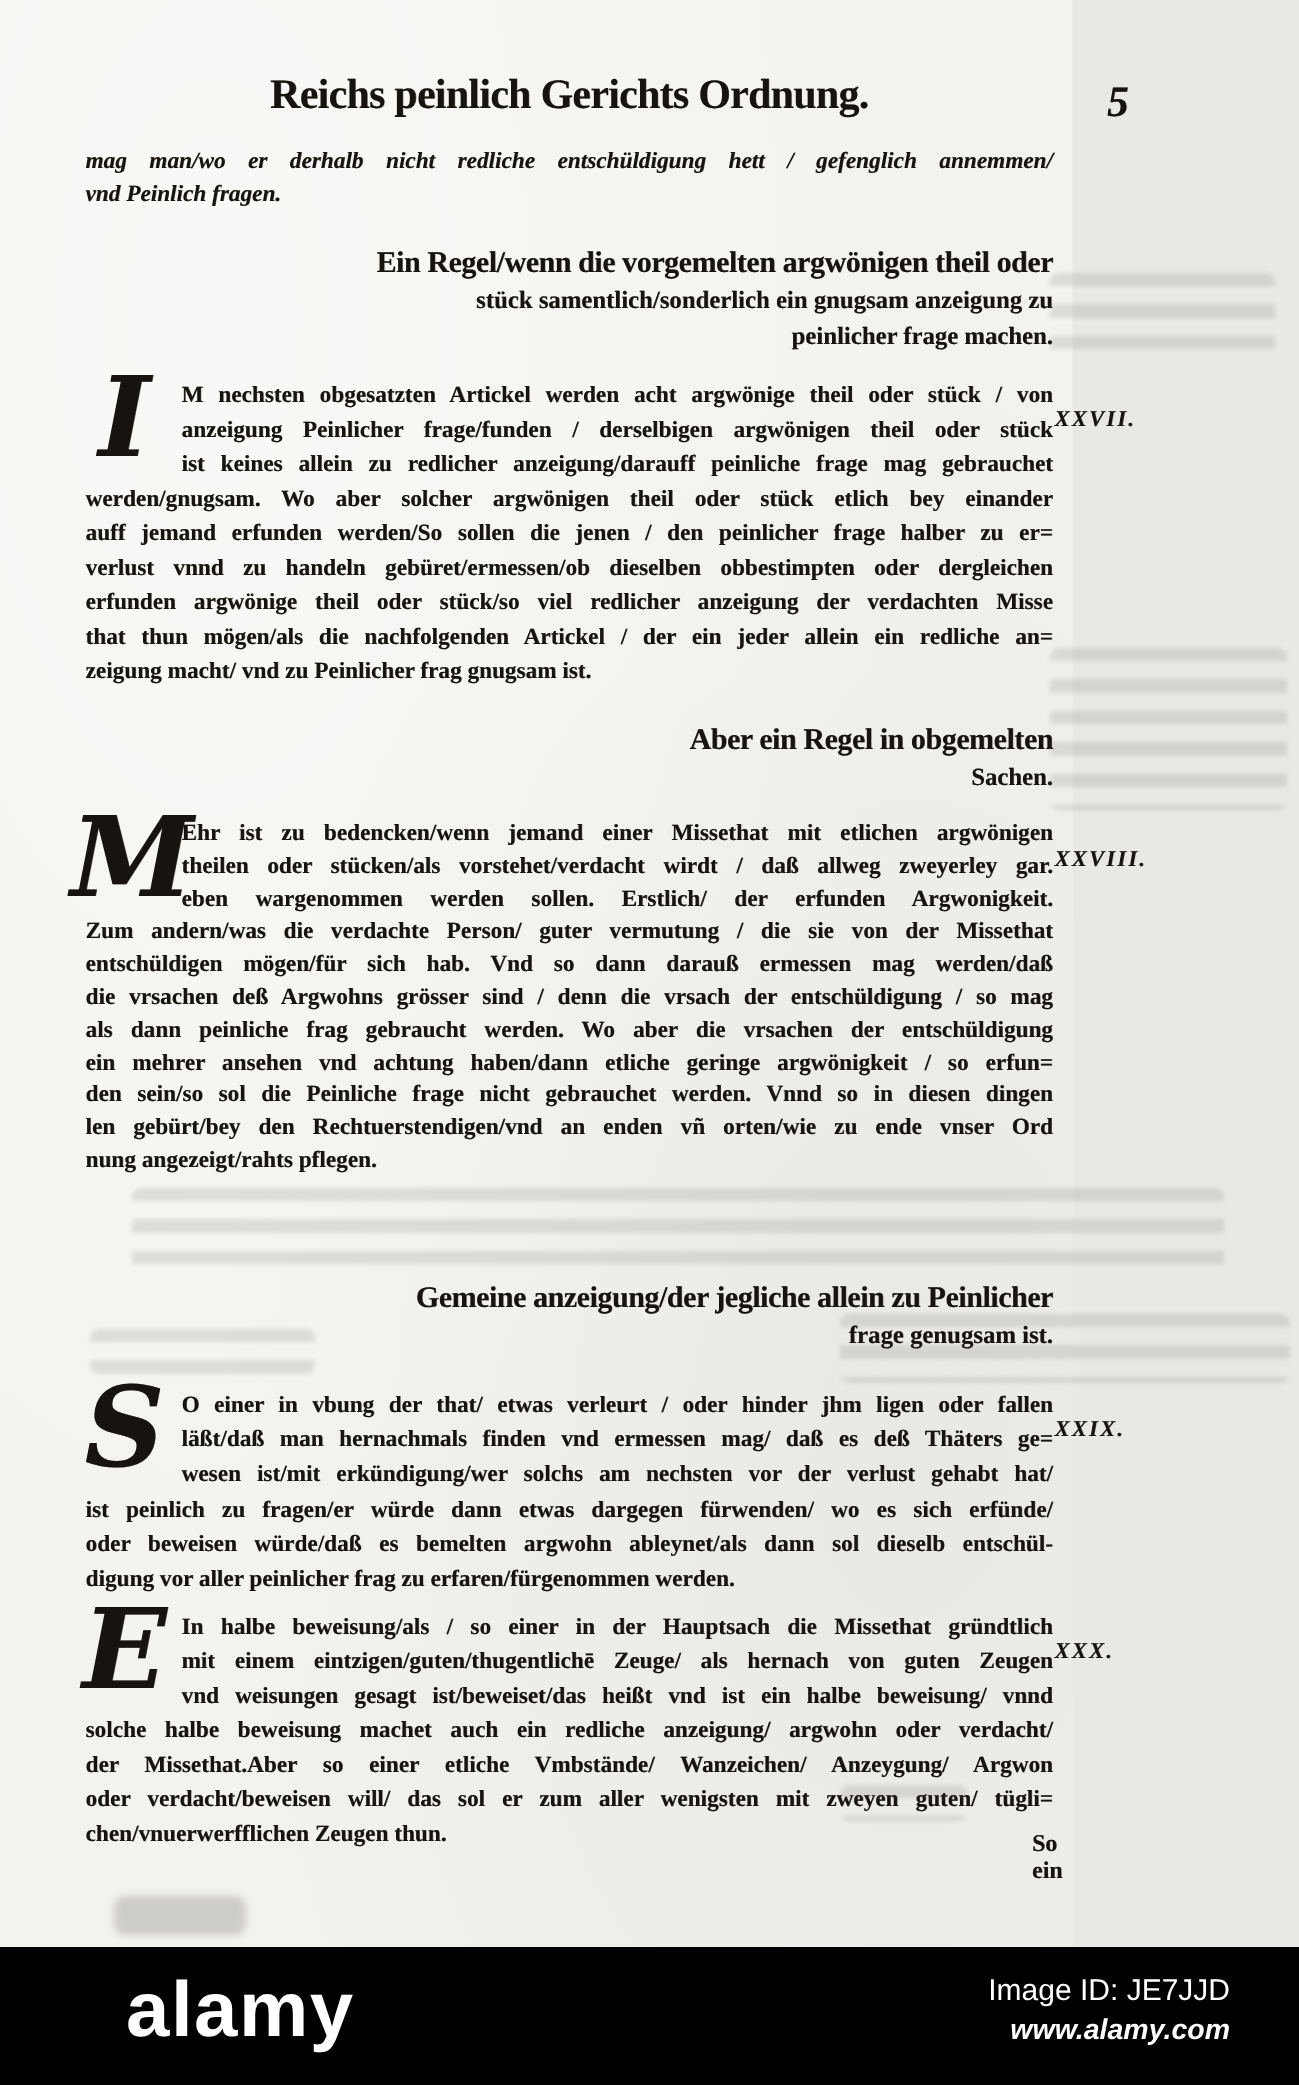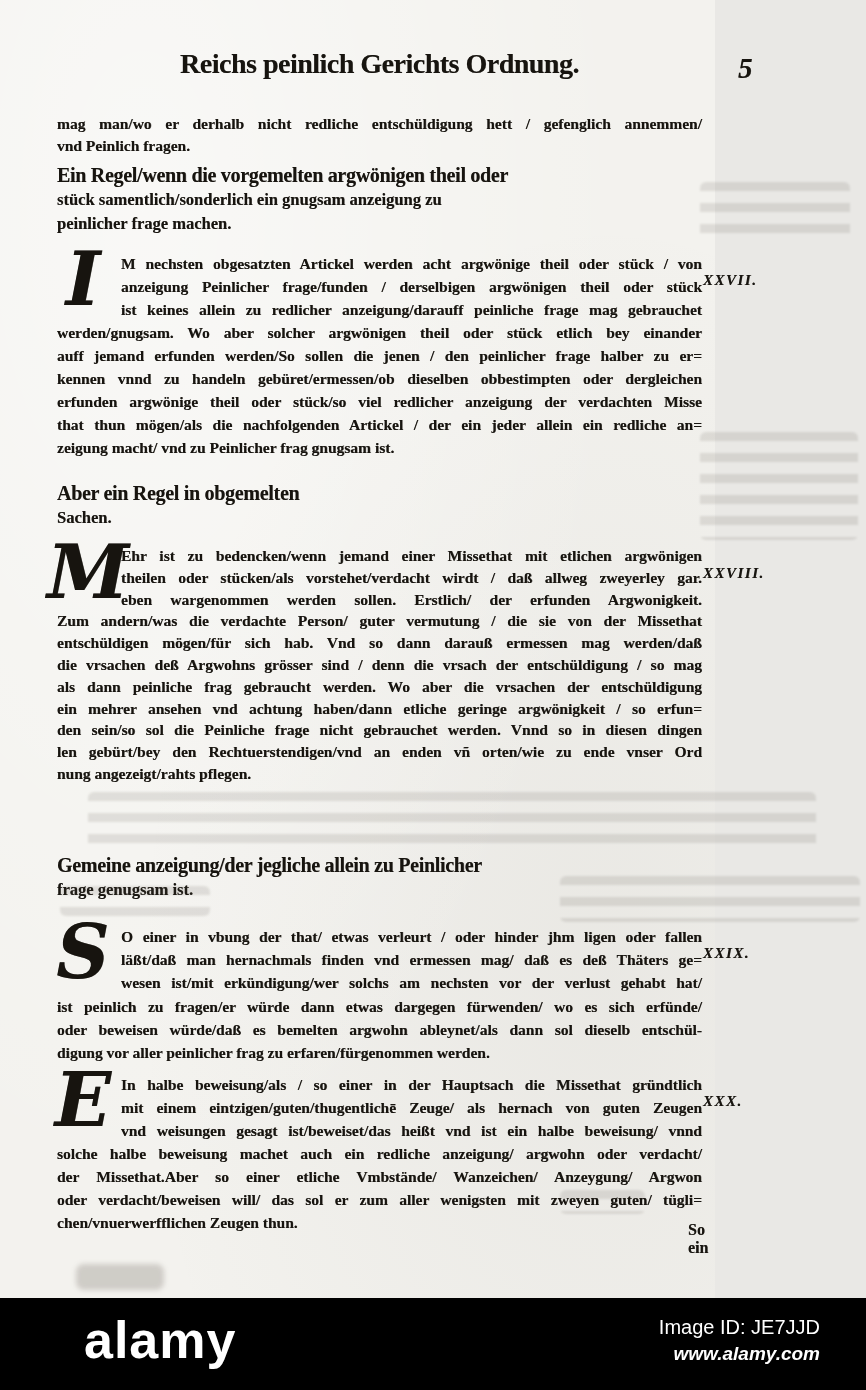--- a/index.html
+++ b/index.html
@@ -13,23 +13,23 @@
     background:
       radial-gradient(ellipse at 20% 15%, rgba(255,255,255,0.5), rgba(255,255,255,0) 60%),
       radial-gradient(ellipse at 85% 70%, rgba(120,115,105,0.08), rgba(120,115,105,0) 55%),
       #f3f2ee;
     color:#17140f;
   }
   .inktxt{font-weight:bold;color:#17140f;text-shadow:0.3px 0.3px 0 rgba(23,20,15,0.55);}
   .title-row{position:absolute;left:57px;top:48px;width:645px;text-align:center;}
   .title{font-size:28px;letter-spacing:-0.5px;white-space:nowrap;}
   .pagenum{position:absolute;left:738px;top:52px;font-size:29px;font-weight:bold;font-style:italic;}
-  .intro{position:absolute;left:57px;top:113px;width:645px;}
+  .intro{position:absolute;left:57px;top:97px;width:645px;font-style:italic;}
   .line{height:22px;line-height:22px;font-size:15.5px;}
-  .heading{position:absolute;left:57px;width:645px;text-align:left;}
+  .heading{position:absolute;left:57px;width:645px;text-align:right;}
   .h-main{font-size:20px;line-height:26px;letter-spacing:-0.3px;}
   .h-sub{font-size:16.5px;line-height:24px;}
   .para{position:absolute;left:57px;width:645px;}
   .pline{height:var(--lh);line-height:var(--lh);font-size:15.5px;}
   .indent{margin-left:64px;}
   .j{text-align:justify;text-align-last:justify;}
   .dropcap{
     position:absolute;left:-10px;top:-8px;width:72px;
     font-size:74px;line-height:70px;font-style:italic;font-weight:bold;
     font-family:"DejaVu Serif",serif;text-align:center;
@@ -83,21 +83,21 @@
   </div>
 
   <div class="para inktxt" style="top:252px;--lh:23px;">
     <div class="dropcap">I</div>
     <div class="margin-note">XXVII.</div>
     <div class="pline indent j">M nechsten obgesatzten Artickel werden acht argwönige theil oder stück / von</div>
     <div class="pline indent j">anzeigung Peinlicher frage/funden / derselbigen argwönigen theil oder stück</div>
     <div class="pline indent j">ist keines allein zu redlicher anzeigung/darauff peinliche frage mag gebrauchet</div>
     <div class="pline j">werden/gnugsam. Wo aber solcher argwönigen theil oder stück etlich bey einander</div>
     <div class="pline j">auff jemand erfunden werden/So sollen die jenen / den peinlicher frage halber zu er=</div>
-    <div class="pline j">kennen vnnd zu handeln gebüret/ermessen/ob dieselben obbestimpten oder dergleichen</div>
+    <div class="pline j">verlust vnnd zu handeln gebüret/ermessen/ob dieselben obbestimpten oder dergleichen</div>
     <div class="pline j">erfunden argwönige theil oder stück/so viel redlicher anzeigung der verdachten Misse</div>
     <div class="pline j">that thun mögen/als die nachfolgenden Artickel / der ein jeder allein ein redliche an=</div>
     <div class="pline">zeigung macht/ vnd zu Peinlicher frag gnugsam ist.</div>
   </div>
 
   <div class="heading inktxt" style="top:480px;">
     <div class="h-main">Aber ein Regel in obgemelten</div>
     <div class="h-sub">Sachen.</div>
   </div>
 

